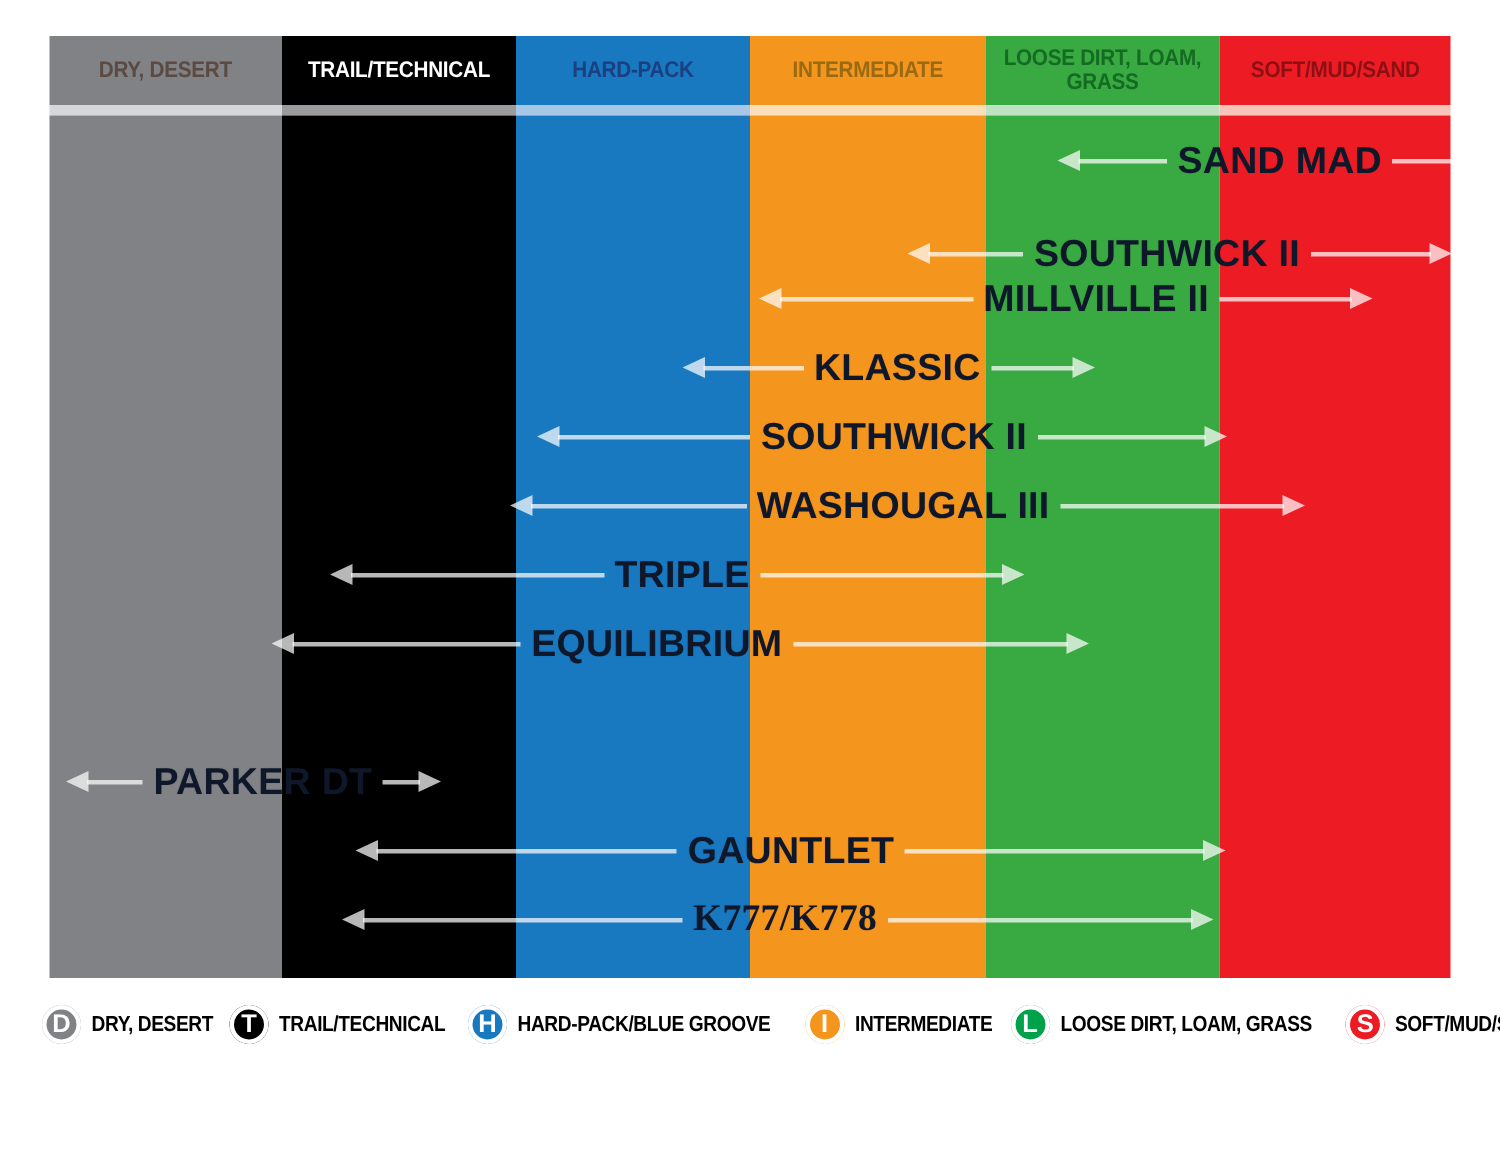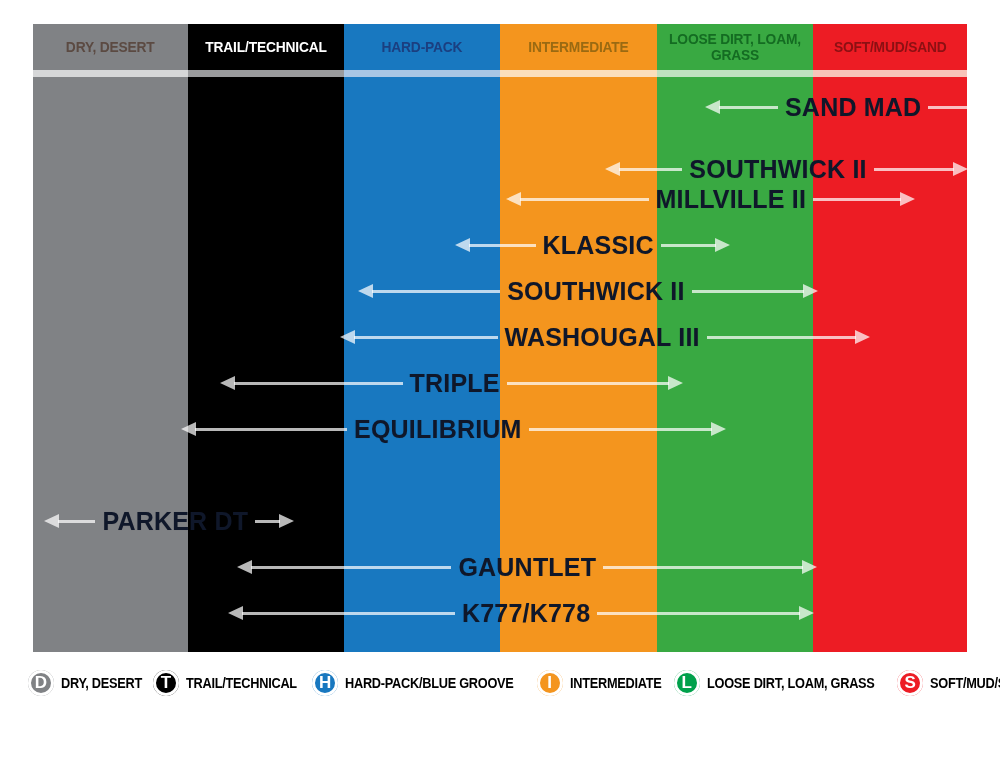--- a/index.html
+++ b/index.html
@@ -239,21 +239,21 @@
       <div class="bar" style="left: 44px; top: 431px; width: 201px; justify-content: space-between;">
         <div class="bar-line left" style="flex: 0 0 51.3828px;"></div>
         <div class="bar-label">PARKER DT</div>
         <div class="bar-line right" style="flex: 0 0 38.3828px;"></div>
       </div>
       <div class="bar" style="left: 237px; top: 477px; width: 533px;">
         <div class="bar-line left" style="flex: 0 0 214.477px;"></div>
         <div class="bar-label">GAUNTLET</div>
         <div class="bar-line right" style="flex: 0 0 213.477px;"></div>
       </div>
-      <div class="bar" style="left: 228px; top: 523px; width: 542px;">
+      <div class="bar" style="left: 228px; top: 523px; width: 542px; font-family: Liberation Serif, serif;">
         <div class="bar-line left" style="flex: 0 0 227.031px;"></div>
         <div class="bar-label">K777/K778</div>
         <div class="bar-line right" style="flex: 0 0 217.031px;"></div>
       </div>
     </div>
 
   <div class="legend" id="legend">
       <div class="legend-item">
         <div class="legend-badge outlined" style="background: rgb(128, 130, 133);">D</div>
         <div class="legend-text">DRY, DESERT</div>

